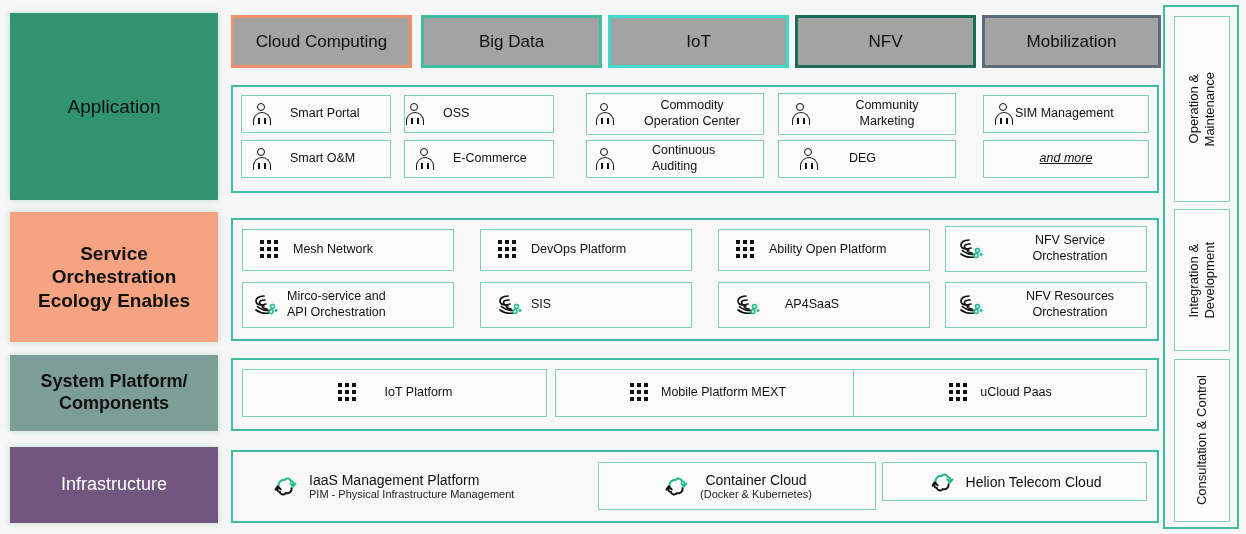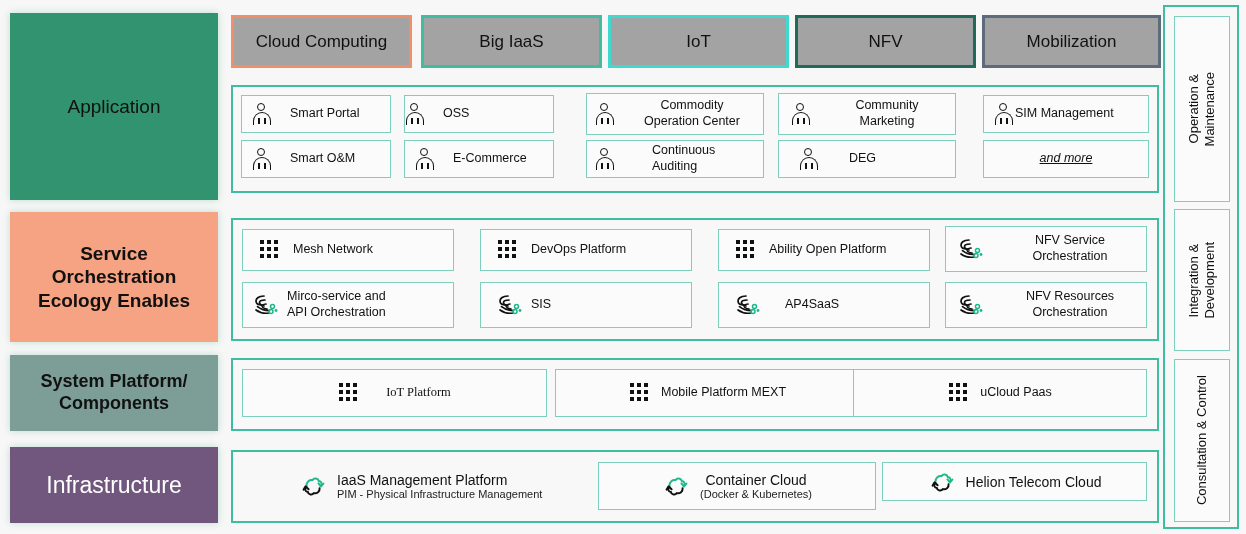--- a/index.html
+++ b/index.html
@@ -19,21 +19,21 @@
     text-align:center;
     color:#111;
     line-height:1.22;
     box-shadow:0 0 7px rgba(120,190,160,.45);
   }
   .layer-label .txt{white-space:pre-line;}
 
   #lbl-app{left:10px;top:13px;width:208px;height:187px;background:#31936f;font-size:19px;}
   #lbl-svc{left:10px;top:212px;width:208px;height:130px;background:#f5a382;font-size:19px;font-weight:600;}
   #lbl-sys{left:10px;top:355px;width:208px;height:76px;background:#7d9e96;font-size:18px;font-weight:600;}
-  #lbl-inf{left:10px;top:447px;width:208px;height:76px;background:#71577e;font-size:23px;color:#fff;}
+  #lbl-inf{left:10px;top:447px;width:208px;height:76px;background:#71577e;font-size:18px;color:#fff;}
 
   
   .tag{
     position:absolute;top:15px;height:47px;
     background:#a3a3a3;
     border:3px solid #999;
     display:flex;align-items:center;justify-content:center;
     font-size:17px;color:#111;
   }
 
@@ -128,21 +128,21 @@
 Components</span>
   </div>
   <div class="layer-label" id="lbl-inf">
     <span class="txt">Infrastructure</span>
   </div>
 
   <div class="tag" style="left:231px;width:175px;border-color:#f0906b;">
     <span>Cloud Computing</span>
   </div>
   <div class="tag" style="left:421px;width:175px;border-color:#3fbda0;">
-    <span>Big IaaS</span>
+    <span>Big Data</span>
   </div>
   <div class="tag" style="left:608px;width:175px;border-color:#3fd9d0;">
     <span>IoT</span>
   </div>
   <div class="tag" style="left:795px;width:175px;border-color:#1f6b58;">
     <span>NFV</span>
   </div>
   <div class="tag" style="left:982px;width:173px;border-color:#5d6b7a;">
     <span>Mobilization</span>
   </div>
@@ -379,21 +379,21 @@
           <i></i>
           <i></i>
           <i></i>
           <i></i>
           <i></i>
           <i></i>
           <i></i>
           <i></i>
           <i></i>
         </span>
-      <span class="lab" style="margin-left:28px;font-family:Liberation Serif, serif;">IoT Platform</span>
+      <span class="lab" style="margin-left:28px;">IoT Platform</span>
     </div>
     <div class="card center" style="left:322px;top:9px;width:305px;height:48px;">
       <span class="ico ico-grid">
           <i></i>
           <i></i>
           <i></i>
           <i></i>
           <i></i>
           <i></i>
           <i></i>
@@ -413,21 +413,21 @@
           <i></i>
           <i></i>
           <i></i>
         </span>
       <span class="lab" style="margin-left:12px;">uCloud Paas</span>
     </div>
   </div>
 
   <div class="panel" style="left:231px;top:450px;width:924px;height:69px;">
 
-    <div class="card" style="left:52px;top:10px;width:330px;height:48px;border:none;background:transparent;padding-left:14px;">
+    <div class="card" style="left:24px;top:10px;width:330px;height:48px;border:none;background:transparent;padding-left:14px;">
       <span class="ico ico-cloud">
         <svg viewBox="0 0 28 24" width="28" height="24" aria-hidden="true">
           <path d="M7.5 11.5 C7.5 7.8 10.4 5.4 13.6 6 C15 3.6 19 4 19.8 7 C22.6 7.2 23.6 10.4 21.6 12.2" fill="none" stroke="#1fb98c" stroke-width="2" stroke-linecap="round"></path>
           <path d="M20.6 14.2 C21 17.6 18 19.8 14.8 19.2 C13.2 21.4 9.4 20.8 8.8 18 C6 17.6 5.4 14.4 7.5 12.8" fill="none" stroke="#111" stroke-width="2" stroke-linecap="round"></path>
           <path d="M19.4 9.4 L22 12.4 L24.4 9.6" fill="none" stroke="#1fb98c" stroke-width="2" stroke-linecap="round" stroke-linejoin="round"></path>
           <path d="M9.6 15.2 L6.6 12.4 L4.6 15.6" fill="none" stroke="#111" stroke-width="2" stroke-linecap="round" stroke-linejoin="round"></path>
         </svg>
       </span>
       <span style="margin-left:10px;">
         <span class="ttl">IaaS Management Platform</span>

